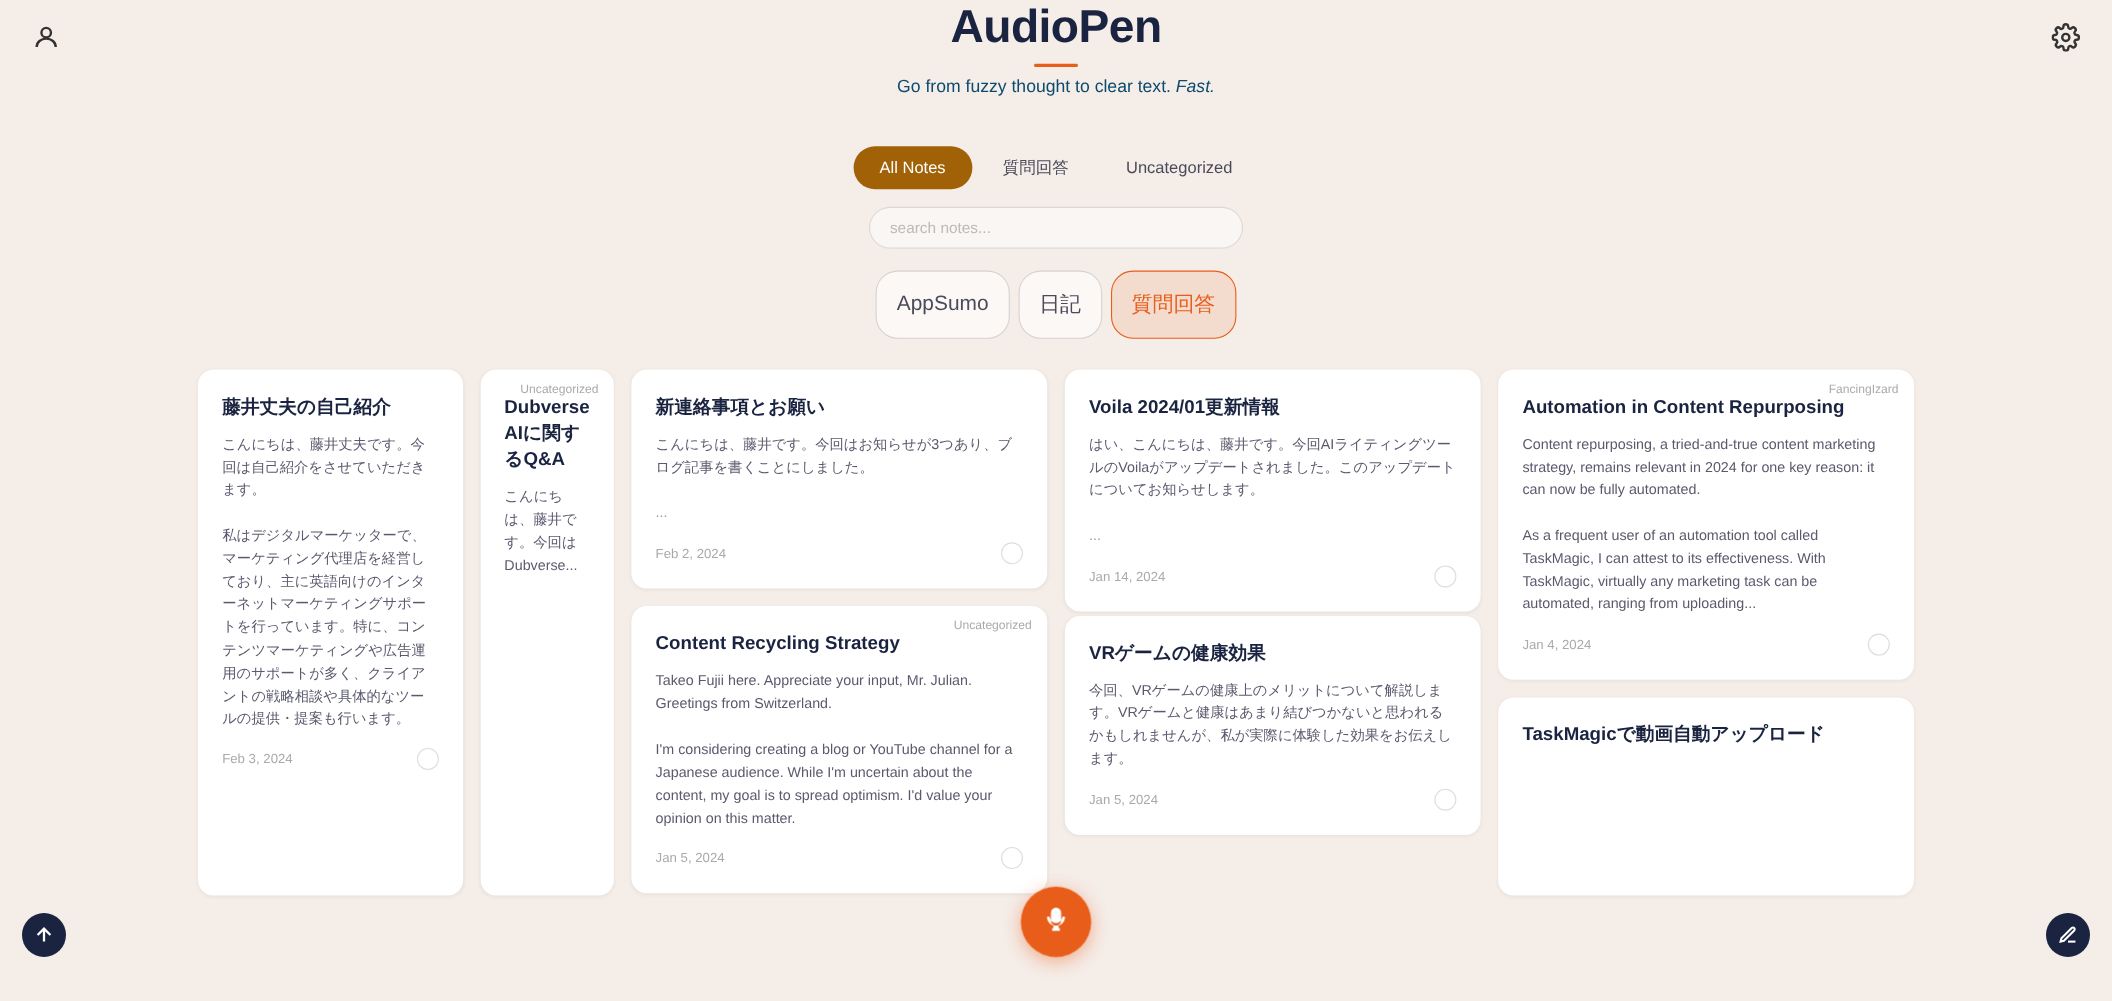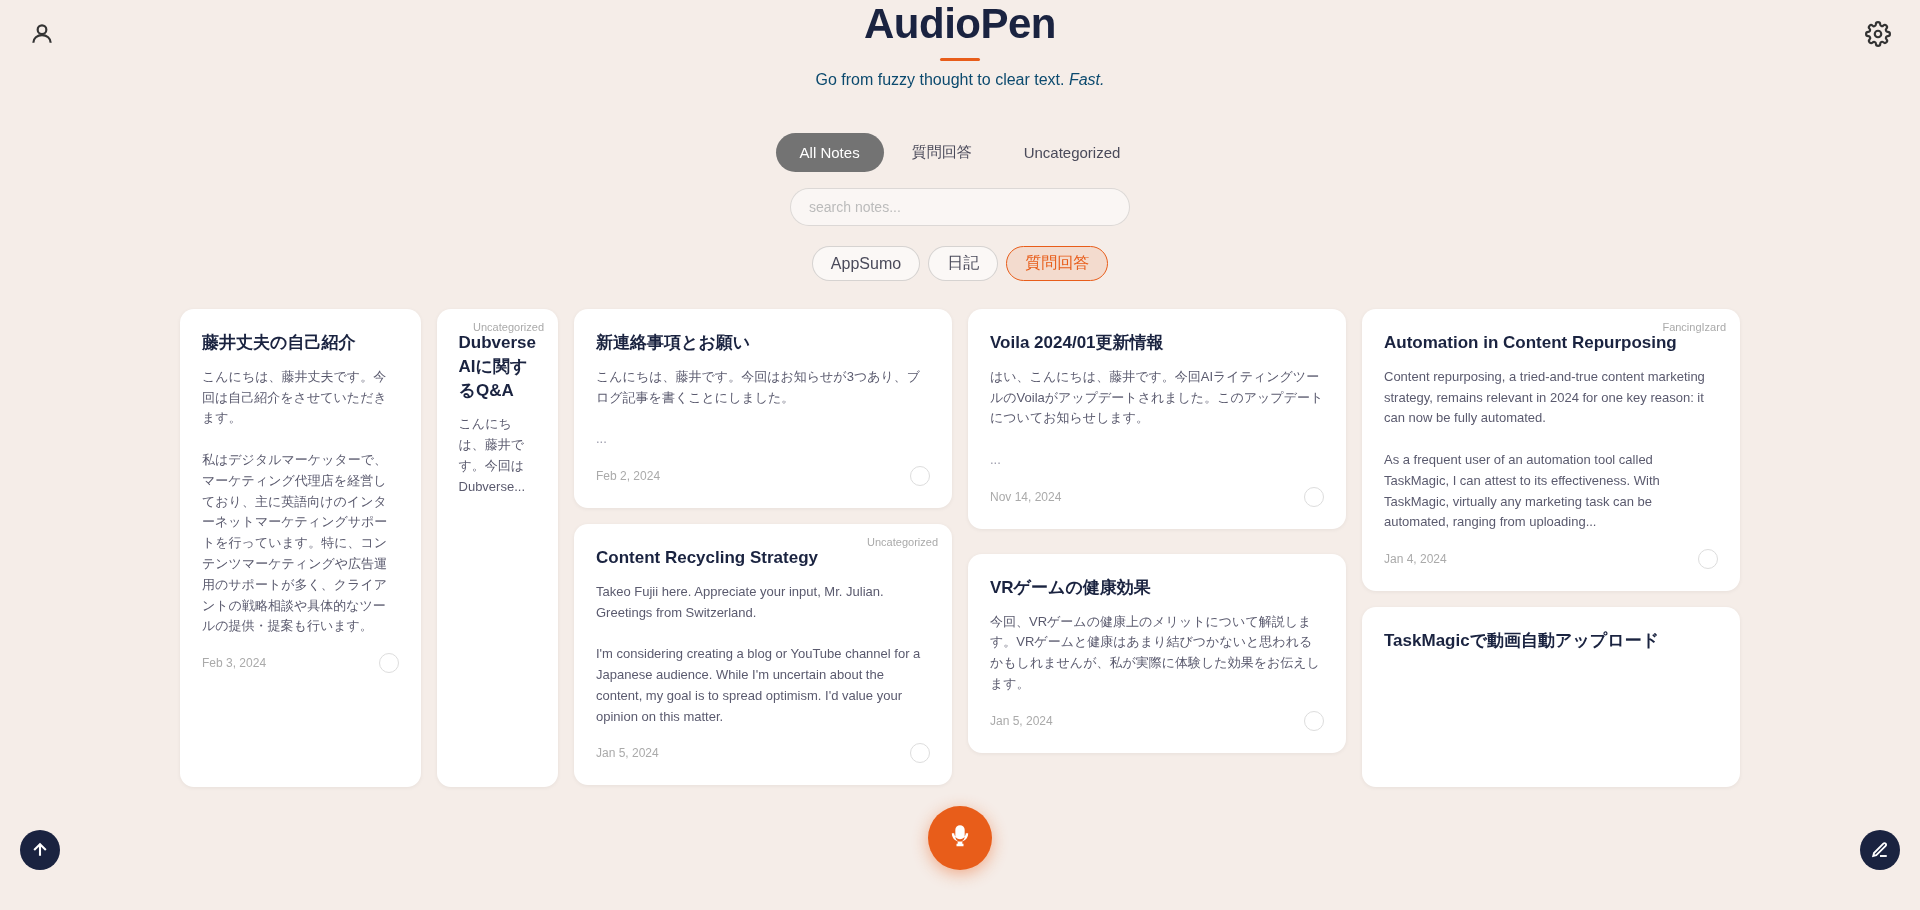--- a/index.html
+++ b/index.html
@@ -82,21 +82,21 @@
       font-size: 15px;
       font-weight: 500;
       cursor: pointer;
       border: none;
       background: transparent;
       color: #4a4a5a;
       transition: all 0.15s;
     }
 
     .tab.active {
-      background-color: #737373;
+      background-color: #a16207;
       color: white;
     }
 
     
     .search-container {
       display: flex;
       justify-content: center;
       margin-bottom: 20px;
     }
 
@@ -117,23 +117,23 @@
 
     
     .filter-tags {
       display: flex;
       justify-content: center;
       gap: 8px;
       margin-bottom: 28px;
     }
 
     .filter-tag {
-      padding: 6px 18px;
+      padding: 17px 18px;
       border-radius: 20px;
-      font-size: 16px;
+      font-size: 19px;
       border: 1px solid rgba(0,0,0,0.15);
       background: rgba(255,255,255,0.6);
       color: #4a4a5a;
       cursor: pointer;
     }
 
     .filter-tag.active {
       background: rgba(232, 93, 26, 0.12);
       border-color: #e85d1a;
       color: #e85d1a;
@@ -332,27 +332,27 @@
       <span class="note-card-label">Uncategorized</span>
       <div class="note-title">Content Recycling Strategy</div>
       <div class="note-body">Takeo Fujii here. Appreciate your input, Mr. Julian. Greetings from Switzerland.<br><br>I'm considering creating a blog or YouTube channel for a Japanese audience. While I'm uncertain about the content, my goal is to spread optimism. I'd value your opinion on this matter.</div>
       <div class="note-footer">
         <span class="note-date">Jan 5, 2024</span>
         <input type="checkbox" class="note-checkbox" style="">
       </div>
     </div>
   </div>
 
-  <div style="display:flex; flex-direction:column; gap:25px;">
+  <div style="display:flex; flex-direction:column; gap:4px;">
 
     <div class="note-card">
       <div class="note-title">Voila 2024/01更新情報</div>
       <div class="note-body">はい、こんにちは、藤井です。今回AIライティングツールのVoilaがアップデートされました。このアップデートについてお知らせします。<br><br><span class="ellipsis-text">...</span></div>
       <div class="note-footer">
-        <span class="note-date">Nov 14, 2024</span>
+        <span class="note-date">Jan 14, 2024</span>
         <input type="checkbox" class="note-checkbox" style="">
       </div>
     </div>
 
     <div class="note-card">
       <div class="note-title">VRゲームの健康効果</div>
       <div class="note-body">今回、VRゲームの健康上のメリットについて解説します。VRゲームと健康はあまり結びつかないと思われるかもしれませんが、私が実際に体験した効果をお伝えします。</div>
       <div class="note-footer">
         <span class="note-date">Jan 5, 2024</span>
         <input type="checkbox" class="note-checkbox" style="">

